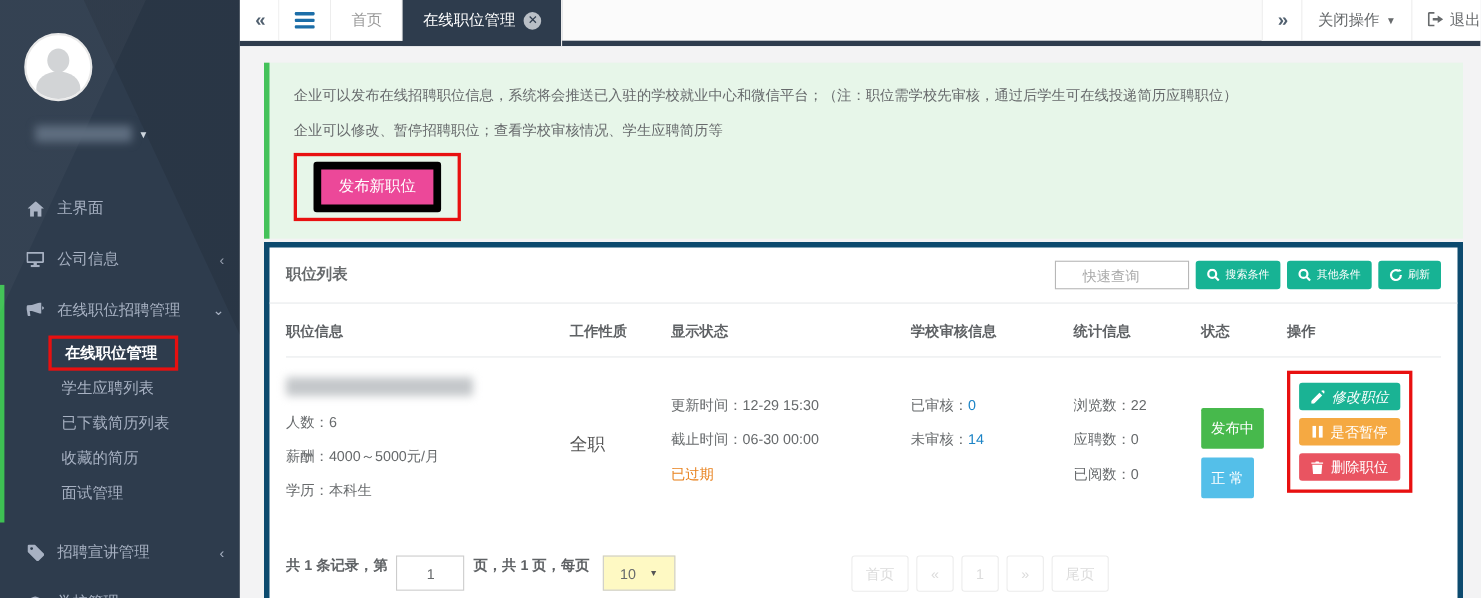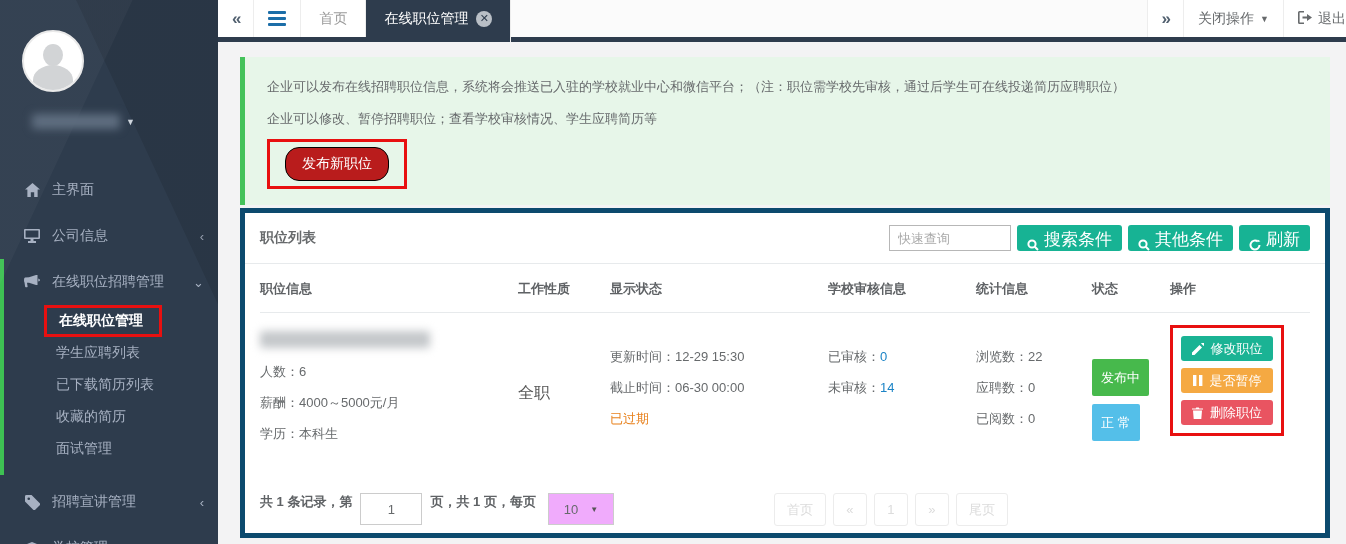--- a/index.html
+++ b/index.html
@@ -48,56 +48,56 @@
   .tb-right .tb-btn { border-left:1px solid #ededed; border-right:none;}
   .tb-text { color:#676a6c; font-size:14px; display:flex; align-items:center; gap:6px; white-space:nowrap;}
   .logout-icon svg { fill:#676a6c; }
 
   .content { flex:1; padding:15px 16px 0 22px; overflow:hidden; background:#f3f3f4;}
 
   
   .banner { background:#e7f6e9; border-left:5px solid #44c25a; padding:14px 20px 16px 22px;}
   .banner p { line-height:32px; color:#676a6c; font-size:13px;}
   .ann-box { display:inline-block; border:3px solid #e81010; padding:5px 15px; margin-top:4px;}
-  .btn-primary { background:#b91c1c; color:#fff; border:1px solid #000000; font-size:14px; padding:7px 16px; border-radius:14px; cursor:pointer;}
+  .btn-primary { background:#ec4899; color:#fff; border:7px solid #000000; font-size:14px; padding:7px 16px; border-radius:3px; cursor:pointer;}
 
   
   .panel { background:#fff; border:5px solid #0c4a6e; margin-top:3px; height:330px;}
   .panel-header { display:flex; align-items:center; padding:12px 15px; border-bottom:1px solid #e7eaec;}
   .panel-title { font-size:14px; font-weight:bold; color:#676a6c;}
   .search-group { margin-left:auto; display:flex; align-items:center; gap:6px;}
-  .search-input { width:122px; height:26px; border:1px solid #b7b7b7; padding:0 8px; font-size:13px; color:#555; outline:none;}
+  .search-input { width:122px; height:26px; border:1px solid #b7b7b7; padding:0 24px; font-size:13px; color:#555; outline:none;}
   .search-input::placeholder { color:#aaa; }
-  .btn-green { background:#17b394; color:#fff; border:none; height:26px; padding:0 10px; font-size:17px; border-radius:3px; cursor:pointer; display:flex; align-items:flex-end; gap:5px;}
+  .btn-green { background:#17b394; color:#fff; border:none; height:26px; padding:0 10px; font-size:10px; border-radius:3px; cursor:pointer; display:flex; align-items:center; gap:5px;}
   .btn-green svg { fill:none; stroke:#fff; stroke-width:2;}
 
   .tbl { padding:0 15px; }
   .tbl-grid { display:grid; grid-template-columns:258px 92px 218px 148px 116px 78px 1fr; align-items:start;}
   .tbl-head { padding:16px 0 14px 0; font-weight:bold; font-size:13px; color:#5f6265; border-bottom:1px solid #e7eaec;}
   .tbl-row { padding:16px 0 18px 0; }
   .cell { line-height:31px; font-size:13px; color:#676a6c;}
   .blur-title { width:170px; height:17px; background:#c4c7ca; border-radius:2px; filter:blur(4px); margin:2px 0 8px 0;}
   .job-type { font-size:16px; color:#555; padding-top:48px;}
   .link-blue { color:#1c84c6; cursor:pointer;}
   .expired { color:#e8821e; }
   .status-cell { padding-top:30px; display:flex; flex-direction:column; gap:8px; align-items:flex-start;}
   .badge { color:#fff; font-size:13px; padding:3px 9px; border-radius:2px; white-space:nowrap;}
   .badge.green { background:#47b94c; }
   .badge.blue  { background:#54bfe9; }
   .actions-ann { border:3px solid #e81010; padding:8px 8px; display:inline-flex; flex-direction:column; gap:7px; margin-top:-4px;}
   .btn-act { width:92px; height:25px; border:none; border-radius:3px; color:#fff; font-size:13px; display:flex; align-items:center; justify-content:center; gap:7px; cursor:pointer;}
   .btn-act svg { flex:0 0 auto; }
-  .act-edit { background:#1ab394; }
+  .act-edit { background:#1ab394;font-style:italic; }
   .act-pause { background:#f5a942; }
   .act-del { background:#e95461;text-align:center; }
 
   .pagination { display:flex; align-items:flex-start; margin:26px 15px 0 15px;}
   .pg-text { font-weight:bold; color:#5f6265; font-size:13px; white-space:nowrap;}
   .pg-input { width:62px; height:32px; border:1px solid #ccc; text-align:center; font-size:13px; color:#676a6c; margin:0 8px;}
-  .pg-select { width:66px; height:32px; border:1px solid #ccc; display:inline-flex; align-items:center; justify-content:center; gap:12px; margin-left:12px; color:#676a6c; cursor:pointer; background:#f0abfc;}
+  .pg-select { width:66px; height:32px; border:1px solid #ccc; display:inline-flex; align-items:center; justify-content:center; gap:12px; margin-left:12px; color:#676a6c; cursor:pointer; background:#fef9c3;}
   .pg-select .caret { font-size:8px; color:#555;}
   .pg-btns { display:flex; gap:7px; margin-left:160px;}
   .pg-btn { min-width:34px; height:33px; padding:0 12px; background:#fff; border:1px solid #ececec; border-radius:3px; color:#dcdcdc; font-size:13px; display:flex; align-items:center; justify-content:center;}
 </style>
 </head>
 <body>
 
 <div class="app">
 
   <aside class="sidebar">

